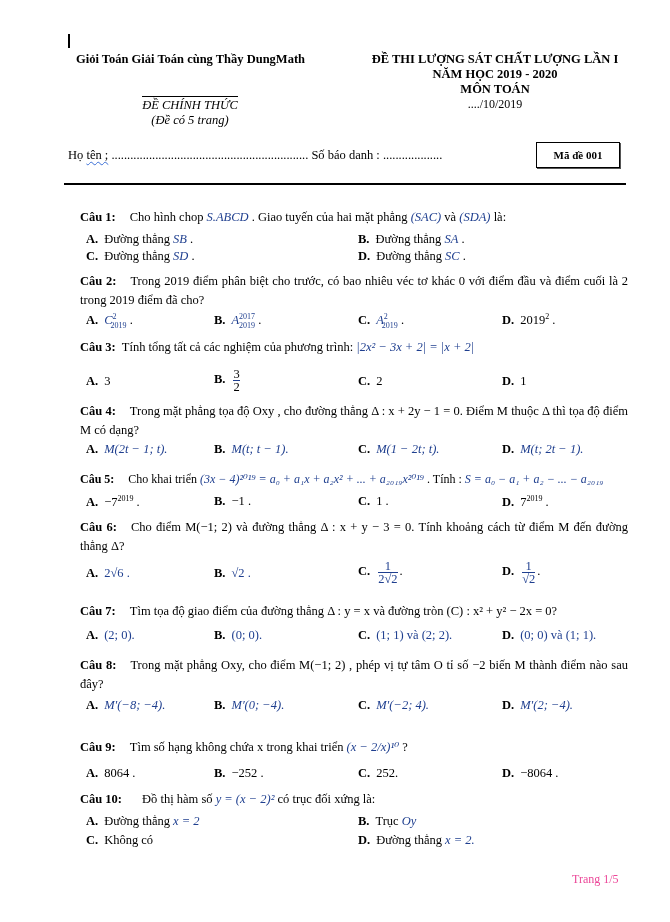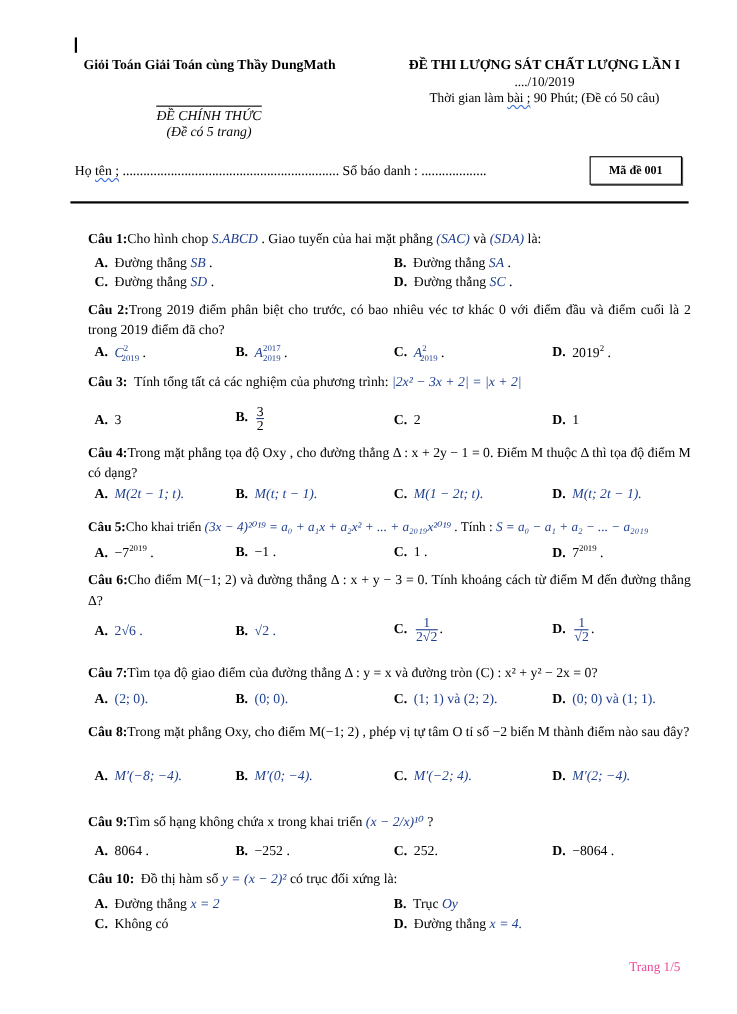--- a/index.html
+++ b/index.html
@@ -12,43 +12,44 @@
   .hdr-right .it { font-weight:normal; font-size:12px; }
   .official { left:110px; top:96px; width:160px; text-align:center; font-style:italic; font-size:12.5px; line-height:15px; }
   .official .title { border-top:1px solid #000; display:inline-block; padding-top:1px; }
   .squiggle { text-decoration: underline wavy #3b6fd6; text-decoration-thickness:1px; text-underline-offset:2px; }
   .student-row { left:68px; top:148px; font-size:12.5px; white-space:nowrap; }
   .code-box { left:536px; top:142px; width:82px; height:24px; border:1.5px solid #000;
               box-shadow:1px 1px 0 #555; text-align:center; line-height:24px; font-weight:bold; font-size:11px; }
   .rule { left:64px; top:183px; width:562px; height:0; border-top:2px solid #000; }
 
   .q { left:80px; width:548px; font-size:12.5px; line-height:19px; }
-  .q .num { font-weight:bold; }
+  .q .num { font-weight:bold; margin-right:14px; }
   .opts { left:86px; width:540px; font-size:12.5px; }
   .opt { position:absolute; white-space:nowrap; }
   .opt .lbl { font-weight:bold; margin-right:6px; }
   .m { color:#1f3f8f; font-style:italic; }
   .mn { color:#1f3f8f; }
   sup, sub { font-size:8px; }
   .frac { display:inline-block; vertical-align:middle; text-align:center; line-height:12px; margin:0 2px; }
   .frac span { display:block; }
   .frac .den { border-top:1px solid #1f3f8f; }
   .footer { left:572px; top:872px; font-size:12px; color:#ec4899; }
 </style>
 </head>
 <body>
 
 <div class="abs cursor"></div>
 
 <div class="abs hdr-left">Giỏi Toán Giải Toán cùng Thầy DungMath</div>
 
 <div class="abs hdr-right">
   <div>ĐỀ THI LƯỢNG SÁT CHẤT LƯỢNG LẦN I</div>
+  <div>NĂM HỌC 2019 - 2020</div>
+  <div>MÔN TOÁN</div>
   <div class="it">..../10/2019</div>
-  <div class="it"><span>Thời gian làm </span><span class="squiggle">bài ;</span><span> 90 Phút; (Đề có 50 câu)</span></div>
 </div>
 
 <div class="abs official">
   <div><span class="title">ĐỀ CHÍNH THỨC</span></div>
   <div>(Đề có 5 trang)</div>
 </div>
 
 <div class="abs student-row">
   <span>Họ <span class="squiggle">tên ;</span></span><span> ............................................................... </span><span>Số báo danh : </span><span>...................</span>
 </div>
@@ -140,22 +141,22 @@
   <span class="num">Câu 9:</span><span>Tìm số hạng không chứa  x  trong khai triển </span><span class="m">(x − 2/x)¹⁰</span><span> ?</span>
 </div>
 <div class="abs opts" style="top:766px">
   <div class="opt" style="left:0"><span class="lbl">A.</span><span>8064 .</span></div>
   <div class="opt" style="left:128px"><span class="lbl">B.</span><span>−252 .</span></div>
   <div class="opt" style="left:272px"><span class="lbl">C.</span><span>252.</span></div>
   <div class="opt" style="left:416px"><span class="lbl">D.</span><span>−8064 .</span></div>
 </div>
 
 <div class="abs q" style="top:790px">
-  <span class="num" style="margin-right:6px">Câu 10:</span><span>Đồ thị hàm số </span><span class="m">y = (x − 2)²</span><span>  có trục đối xứng là:</span>
+  <span class="num" style="margin-right:20px">Câu 10:</span><span>Đồ thị hàm số </span><span class="m">y = (x − 2)²</span><span>  có trục đối xứng là:</span>
 </div>
 <div class="abs opts" style="top:814px">
   <div class="opt" style="left:0;top:0"><span class="lbl">A.</span><span>Đường thẳng </span><span class="m">x = 2</span></div>
   <div class="opt" style="left:272px;top:0"><span class="lbl">B.</span><span>Trục </span><span class="m">Oy</span></div>
   <div class="opt" style="left:0;top:19px"><span class="lbl">C.</span><span>Không có</span></div>
-  <div class="opt" style="left:272px;top:19px"><span class="lbl">D.</span><span>Đường thẳng </span><span class="m">x = 4.</span></div>
+  <div class="opt" style="left:272px;top:19px"><span class="lbl">D.</span><span>Đường thẳng </span><span class="m">x = 2.</span></div>
 </div>
 
 <div class="abs footer">Trang 1/5</div>
 
 </body></html>

